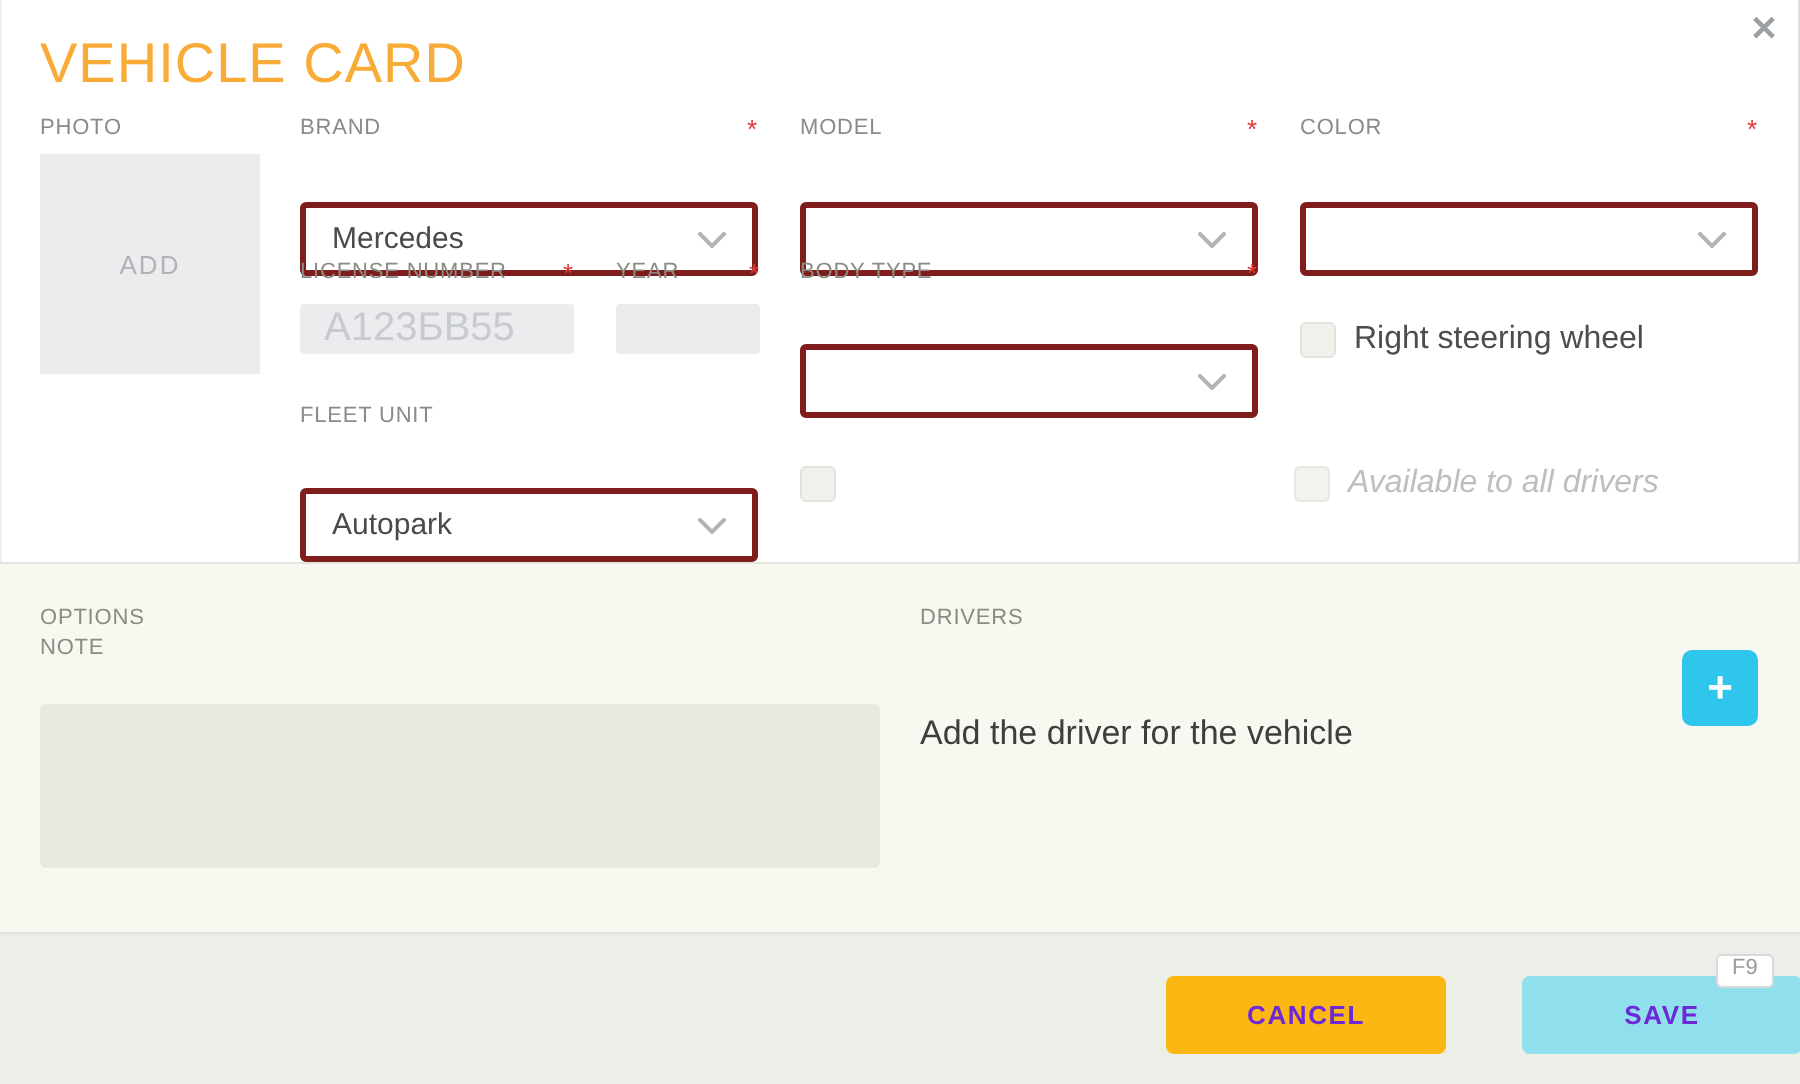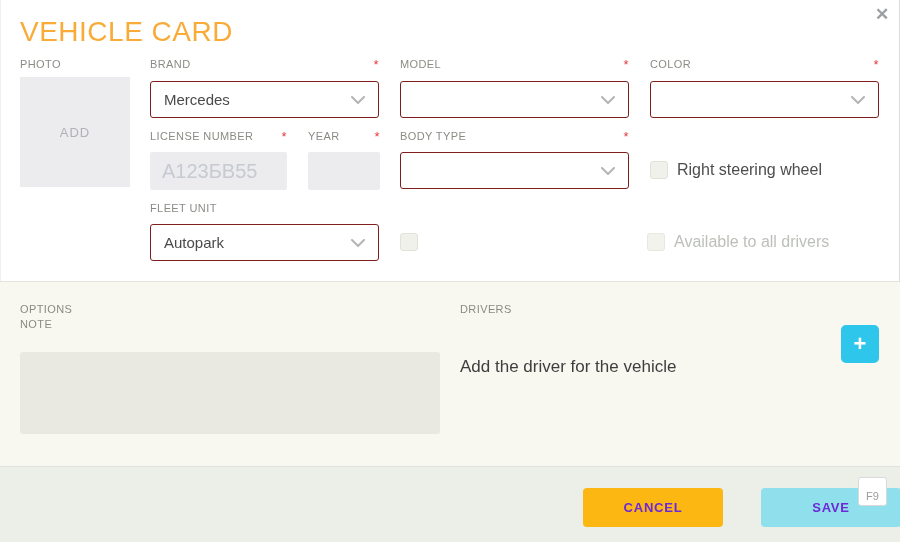--- a/index.html
+++ b/index.html
@@ -25,40 +25,40 @@
   }
 
   
   .field-label-row {
     position: absolute; display: flex; justify-content: space-between; align-items: flex-end;
     font-size: 11px; color: #8b8b86; letter-spacing: 0.4px; height: 13px;
   }
   .req { color: #e23b3b; font-size: 13px; line-height: 11px; }
   .select-box {
     position: absolute; height: 37px; background: #fff;
-    border: 1px solid #7f1d1d; border-radius: 3px;
+    border: 3px solid #7f1d1d; border-radius: 3px;
     display: flex; align-items: center; justify-content: space-between;
-    padding: 15px 13px; cursor: pointer;
+    padding: 15px 13px; cursor: pointer; margin-top: 20px;
   }
   .select-box .sel-value { font-size: 15px; color: #4a4a4a; }
   .gray-input {
-    position: absolute; height: 38px; background: #ececef;
+    position: absolute; height: 25px; background: #ececef;
     border: none; border-radius: 2px; padding: 0 12px;
     font-family: "Liberation Sans", sans-serif;
     font-size: 20px; color: #6b6e74;
   }
   .gray-input::placeholder { color: #c7cad1; opacity: 1; }
 
   .checkbox-row { position: absolute; display: flex; align-items: center; gap: 9px; cursor: pointer; }
   .checkbox {
     width: 18px; height: 18px; border-radius: 3px;
     background: #f1f1ec; border: 1px solid #e2e2db; flex: 0 0 auto;
   }
   .checkbox-row .cb-label { font-size: 16px; color: #4d4d4d; }
-  .checkbox-row.disabled .cb-label { color: #bdc0ba; }
+  .checkbox-row.disabled .cb-label { color: #bdc0ba; font-style: italic; }
   .checkbox-row.disabled { cursor: default; }
   .checkbox-row.disabled .checkbox { background: #f3f3ee; border-color: #e8e8e2; }
 
   
   .photo-box {
     position: absolute; left: 20px; top: 77px; width: 110px; height: 110px;
     background: #ececee; display: flex; align-items: center; justify-content: center;
     cursor: pointer;
   }
   .photo-box .add-text { font-size: 13px; color: #b1b1b6; letter-spacing: 1px; }
@@ -96,21 +96,21 @@
     position: absolute; top: 488px; width: 140px; height: 39px;
     border: none; border-radius: 4px; cursor: pointer;
     color: #6d28d9; font-size: 13px; font-weight: 700; letter-spacing: 0.8px;
     font-family: "Liberation Sans", sans-serif;
   }
   .btn-cancel { left: 583px; background: #fcb713; }
   .btn-save   { left: 740px; background: #90dfec; margin-left: 21px; }
   .hotkey-badge {
     position: absolute; left: 858px; top: 477px; z-index: 2;
     background: #ffffff; border: 1px solid #d9d9d9; border-radius: 3px;
-    padding: 12px 7px 3px; font-size: 11px; color: #9b9b9b;
+    padding: 0 7px 3px; font-size: 11px; color: #9b9b9b;
   }
 </style>
 </head>
 <body>
 
 <h1 class="modal-title">VEHICLE CARD</h1>
 <div class="close-btn">✕</div>
 
 <div class="field-label-row" style="left:20px; top:57px; width:110px;">
   <span>PHOTO</span>

